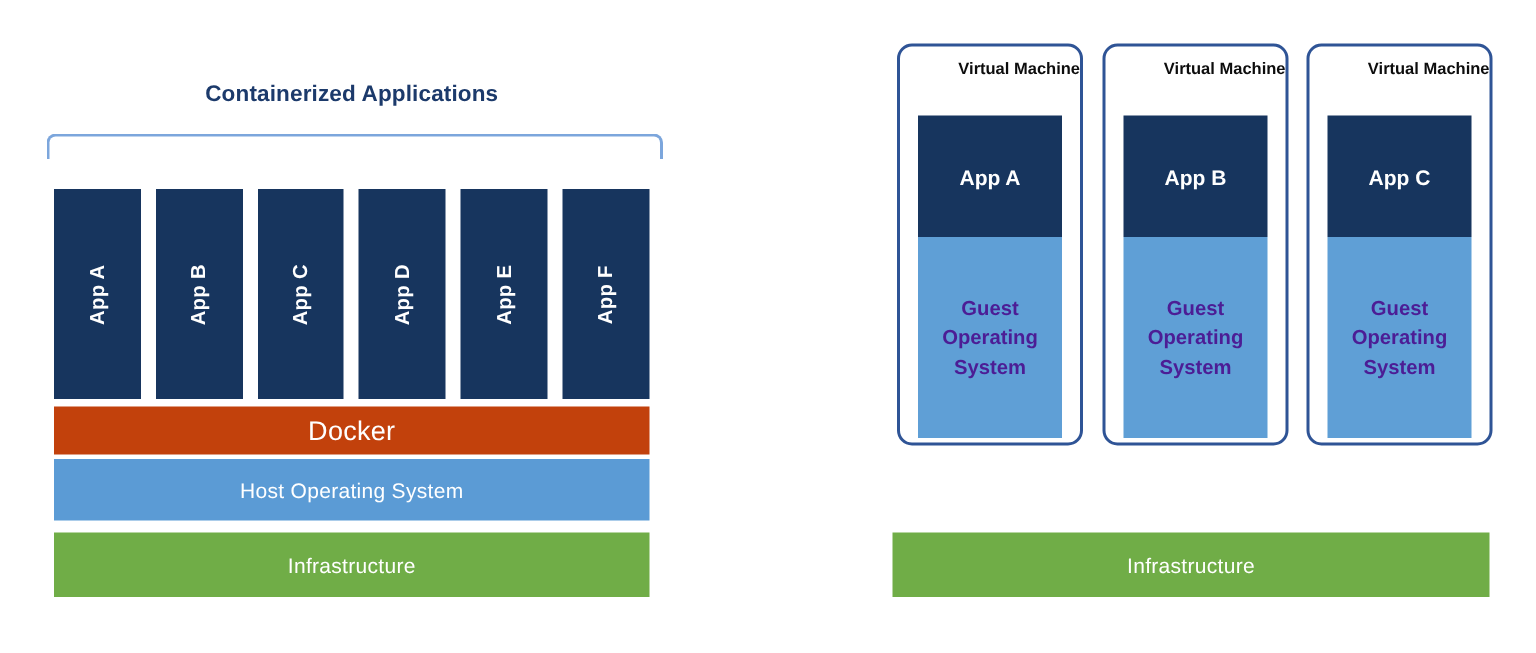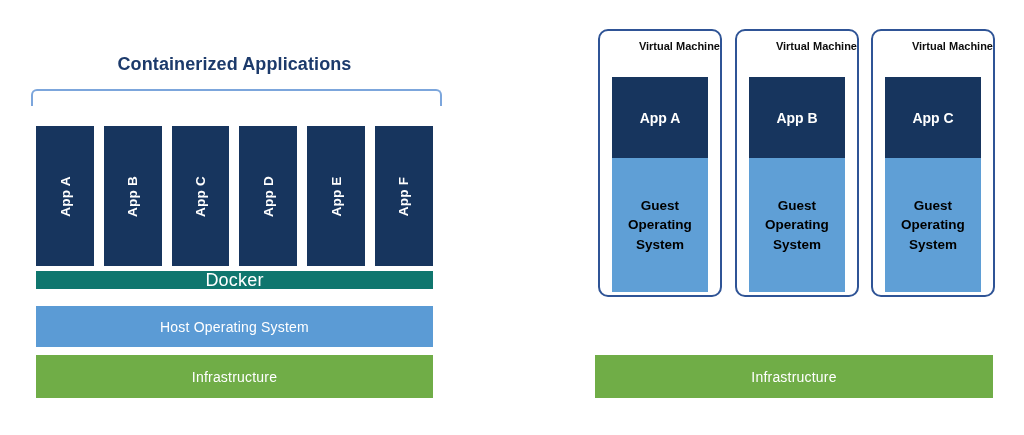--- a/index.html
+++ b/index.html
@@ -1,47 +1,47 @@
 <!DOCTYPE html>
 <html><head>
 <meta charset="utf-8">
 <style>
   html,body{margin:0;padding:0;background:#ffffff;}
   body{font-family:"Liberation Sans",sans-serif;}
   .canvas{position:relative;width:1024px;height:435px;background:#ffffff;overflow:hidden;}
 
   
   .l-title{position:absolute;left:36px;top:54px;width:397px;text-align:center;
-           font-size:18px;font-weight:600;color:#1c3a6b;letter-spacing:.1px;}
+           font-size:15px;font-weight:600;color:#1c3a6b;letter-spacing:.1px;}
   .bracket{position:absolute;left:31px;top:89px;width:411px;height:17px;
            border:2px solid #7ca6dc;border-bottom:none;border-radius:6px 6px 0 0;
            box-sizing:border-box;}
   .apps-row{position:absolute;left:36px;top:126px;width:397px;height:140px;
             display:flex;gap:10px;}
   .app-box{flex:1;background:#17355e;display:flex;align-items:center;justify-content:center;}
   .app-rot{transform:rotate(-90deg);white-space:nowrap;color:#ffffff;
            font-size:13.5px;font-weight:700;letter-spacing:.2px;}
 
   .bar{position:absolute;display:flex;align-items:center;justify-content:center;
        color:#ffffff;font-size:14px;font-weight:400;letter-spacing:.2px;}
-  .bar-docker{left:36px;top:271px;width:397px;height:18px;background:#0f766e;font-size:18px;}
+  .bar-docker{left:36px;top:271px;width:397px;height:32px;background:#c2410c;font-size:18px;}
   .bar-host  {left:36px;top:306px;width:397px;height:41px;background:#5b9bd5;}
   .bar-infra-l{left:36px;top:355px;width:397px;height:43px;background:#70ad47;}
 
   
   .vm{position:absolute;top:29px;width:124px;height:268px;background:#ffffff;
       border:2px solid #2f5496;border-radius:10px;box-sizing:border-box;}
   .vm1{left:598px;} .vm2{left:735px;} .vm3{left:871px;}
   .vm-label{margin-top:9px;text-align:right;font-size:11px;font-weight:600;color:#0d0d0d;}
   .vm-app{position:absolute;left:12px;top:46px;width:96px;height:81px;background:#17355e;
           display:flex;align-items:center;justify-content:center;
           color:#ffffff;font-size:14px;font-weight:700;}
   .vm-os{position:absolute;left:12px;top:127px;width:96px;height:134px;background:#5f9fd6;
          display:flex;align-items:center;justify-content:center;text-align:center;
-         color:#000000;font-size:13.5px;font-weight:700;line-height:1.45;padding:0 6px;
+         color:#4c1d95;font-size:13.5px;font-weight:700;line-height:1.45;padding:0 6px;
          box-sizing:border-box;}
   .bar-hyper{left:595px;top:305px;width:398px;height:42px;background:#a6a6a6;}
   .bar-infra-r{left:595px;top:355px;width:398px;height:43px;background:#70ad47;}
 </style>
 </head>
 <body>
 
 <div class="canvas">
 
   <div class="l-title">Containerized Applications</div>

